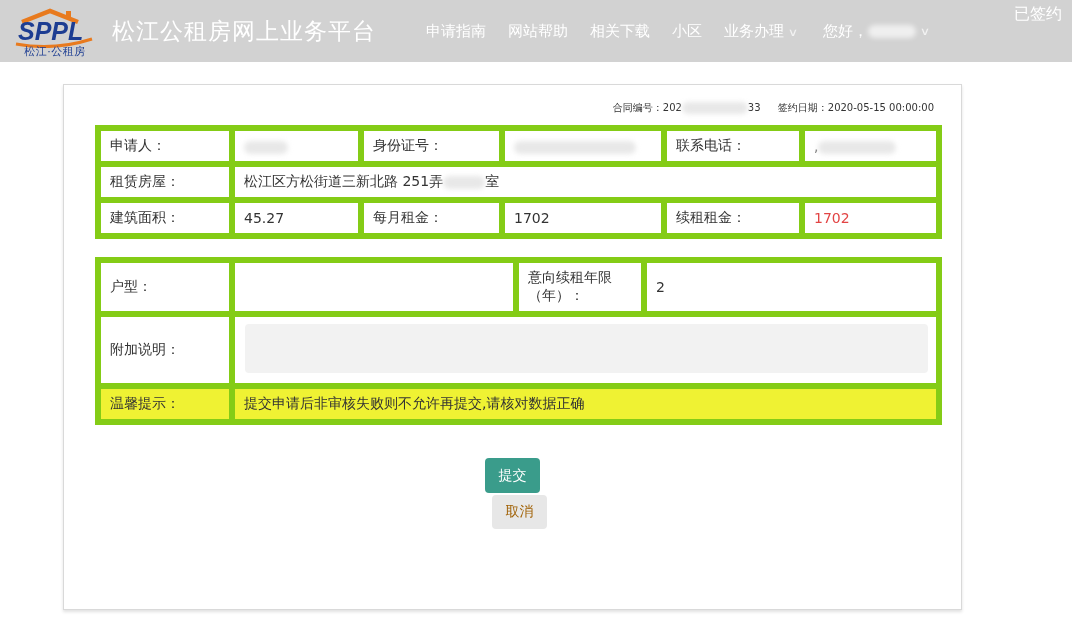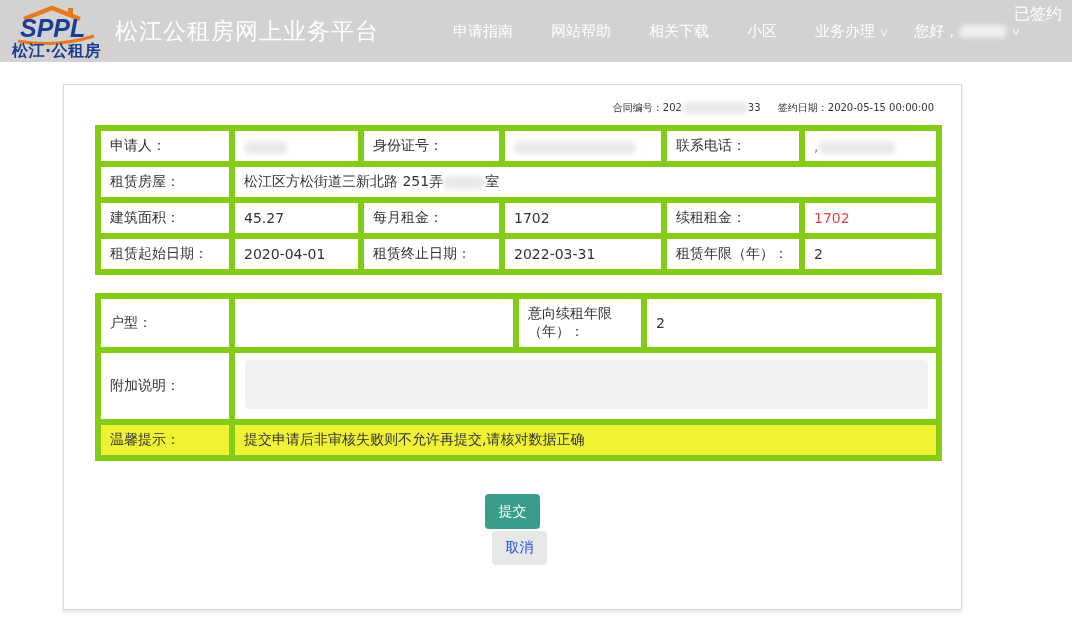--- a/index.html
+++ b/index.html
@@ -2,23 +2,23 @@
 <html><head>
 <meta charset="utf-8">
 <style>
   * { margin:0; padding:0; box-sizing:border-box; }
   html,body { width:1072px; height:624px; background:#ffffff; font-family:"DejaVu Sans","Liberation Sans",sans-serif; }
   body { position:relative; overflow:hidden; }
 
   
   .header { position:relative; height:62px; background:#d2d2d2; display:flex; align-items:center; padding:0 12px; }
   .logo { display:flex; flex-direction:column; align-items:center; line-height:1; margin-top:2px; }
-  .logo-sub { font-size:16px; color:#1d3d92; font-weight:bold; letter-spacing:.5px; margin-top:-2px; }
+  .logo-sub { font-size:11px; color:#1d3d92; font-weight:normal; letter-spacing:.5px; margin-top:-2px; }
   .site-title { color:#ffffff; font-size:23px; margin-left:14px; letter-spacing:1px; white-space:nowrap; }
-  .nav { display:flex; align-items:center; gap:38px; margin-left:74px; }
+  .nav { display:flex; align-items:center; gap:22px; margin-left:50px; }
   .nav-item { color:#ffffff; font-size:15px; white-space:nowrap; cursor:pointer; }
   .chev { display:inline-block; font-size:11px; color:#f2f2f2; margin-left:5px; transform:scaleX(1.3); }
   .user-area { display:flex; align-items:center; margin-left:26px; color:#ffffff; font-size:15px; white-space:nowrap; }
   .signed-badge { position:absolute; top:4px; right:10px; color:#ffffff; font-size:16px; }
 
   .redact { display:inline-block; height:13px; border-radius:7px; background:#e8e8e8; filter:blur(2.5px); vertical-align:middle; }
   .redact-light { background:rgba(255,255,255,.65); }
 
   
   .card { position:absolute; left:63px; top:84px; width:899px; height:526px; background:#fff;
@@ -34,21 +34,21 @@
   .cell-tall { height:48px; }
   .remark-cell { height:63px; padding:7px 8px 7px 10px; vertical-align:middle; }
   .remark-box { width:100%; height:49px; background:#f2f2f2; border:none; border-radius:4px; resize:none;
                 font-family:inherit; font-size:14px; padding:6px 8px; color:#333; }
   .warn td { background:#eff233; height:30px; }
 
   
   .btn-area { display:flex; flex-direction:column; align-items:center; margin-top:33px; }
   .btn { width:55px; height:35px; border:none; border-radius:4px; font-size:14px; font-family:inherit; cursor:pointer; }
   .btn-submit { background:#3a9c8b; color:#ffffff; }
-  .btn-cancel { background:#e7e7e7; color:#1d4ed8; height:34px; margin-top:2px; transform:translateX(7px); }
+  .btn-cancel { background:#e7e7e7; color:#a16207; height:34px; margin-top:2px; transform:translateX(7px); }
 </style>
 </head>
 <body>
 
 <div class="header">
   <div class="logo">
     <svg width="86" height="40" viewBox="0 0 86 40">
       <path d="M10 14 L38 3 L66 14" stroke="#e87a1e" stroke-width="4.5" fill="none"></path>
       <rect x="54" y="3" width="5" height="8" fill="#e87a1e"></rect>
       <text x="6" y="32" font-size="25" font-weight="bold" font-style="italic" fill="#1d3d92" font-family="'Liberation Sans',sans-serif">SPPL</text>
@@ -111,28 +111,20 @@
       </td>
     </tr>
     <tr>
       <td>建筑面积：</td>
       <td>45.27</td>
       <td>每月租金：</td>
       <td>1702</td>
       <td>续租租金：</td>
       <td class="red-val">1702</td>
     </tr>
-    <tr>
-      <td>租赁起始日期：</td>
-      <td>2020-04-01</td>
-      <td>租赁终止日期：</td>
-      <td>2022-03-31</td>
-      <td>租赁年限（年）：</td>
-      <td>2</td>
-    </tr>
   </tbody>
     </table>
 
   <table class="t2">
     <colgroup>
         <col style="width:134px">
         <col style="width:284px">
         <col style="width:128px">
         <col style="width:295px">
       </colgroup>

